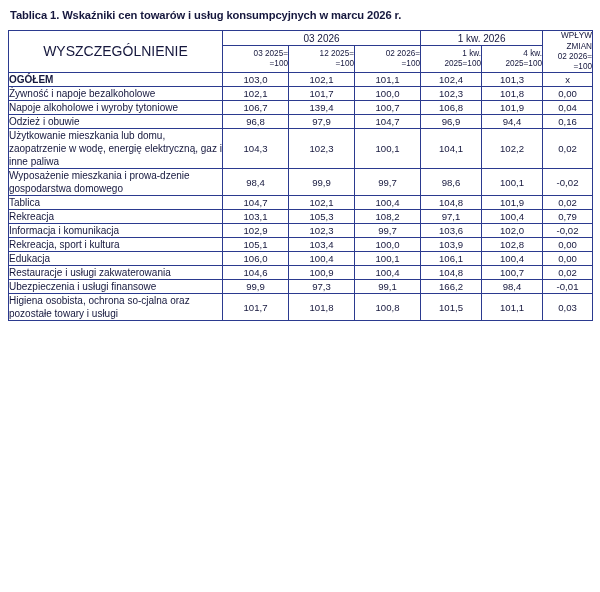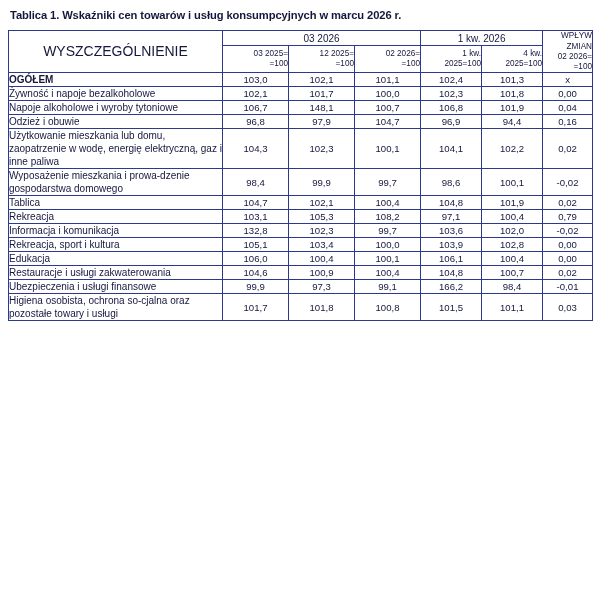--- a/index.html
+++ b/index.html
@@ -157,21 +157,21 @@
           <td class="num">102,1</td>
           <td class="num">101,7</td>
           <td class="num">100,0</td>
           <td class="num">102,3</td>
           <td class="num">101,8</td>
           <td class="num thick-right">0,00</td>
         </tr>
         <tr>
           <td class="rowlabel thick-left">Napoje alkoholowe i wyroby tytoniowe</td>
           <td class="num">106,7</td>
-          <td class="num">148,1</td>
+          <td class="num">139,4</td>
           <td class="num">100,7</td>
           <td class="num">106,8</td>
           <td class="num">101,9</td>
           <td class="num thick-right">0,04</td>
         </tr>
         <tr>
           <td class="rowlabel thick-left">Odzież i obuwie</td>
           <td class="num">96,8</td>
           <td class="num">97,9</td>
           <td class="num">104,7</td>
@@ -210,21 +210,21 @@
           <td class="rowlabel thick-left">Rekreacja</td>
           <td class="num">103,1</td>
           <td class="num">105,3</td>
           <td class="num">108,2</td>
           <td class="num">97,1</td>
           <td class="num">100,4</td>
           <td class="num thick-right">0,79</td>
         </tr>
         <tr>
           <td class="rowlabel thick-left">Informacja i komunikacja</td>
-          <td class="num">132,8</td>
+          <td class="num">102,9</td>
           <td class="num">102,3</td>
           <td class="num">99,7</td>
           <td class="num">103,6</td>
           <td class="num">102,0</td>
           <td class="num thick-right">-0,02</td>
         </tr>
         <tr>
           <td class="rowlabel thick-left">Rekreacja, sport i kultura</td>
           <td class="num">105,1</td>
           <td class="num">103,4</td>

